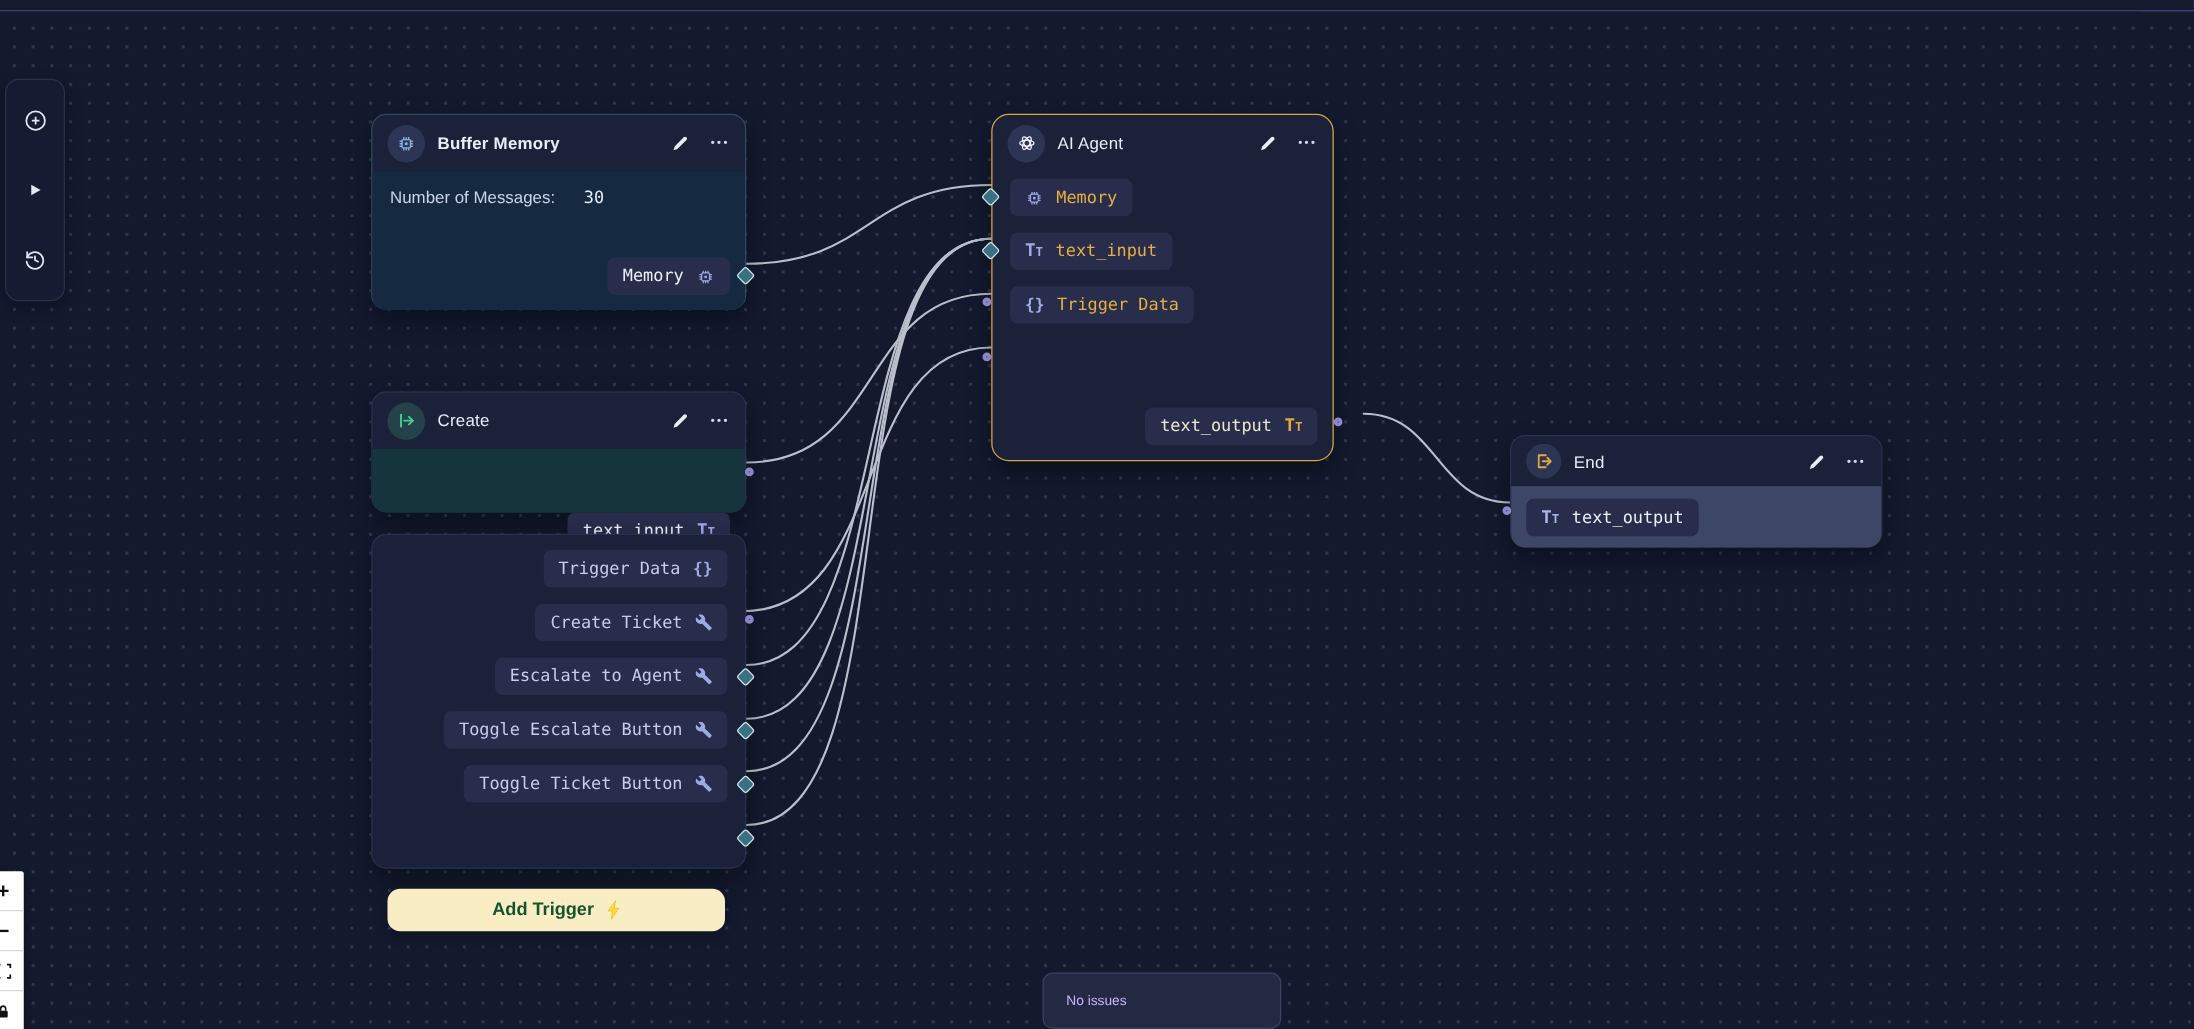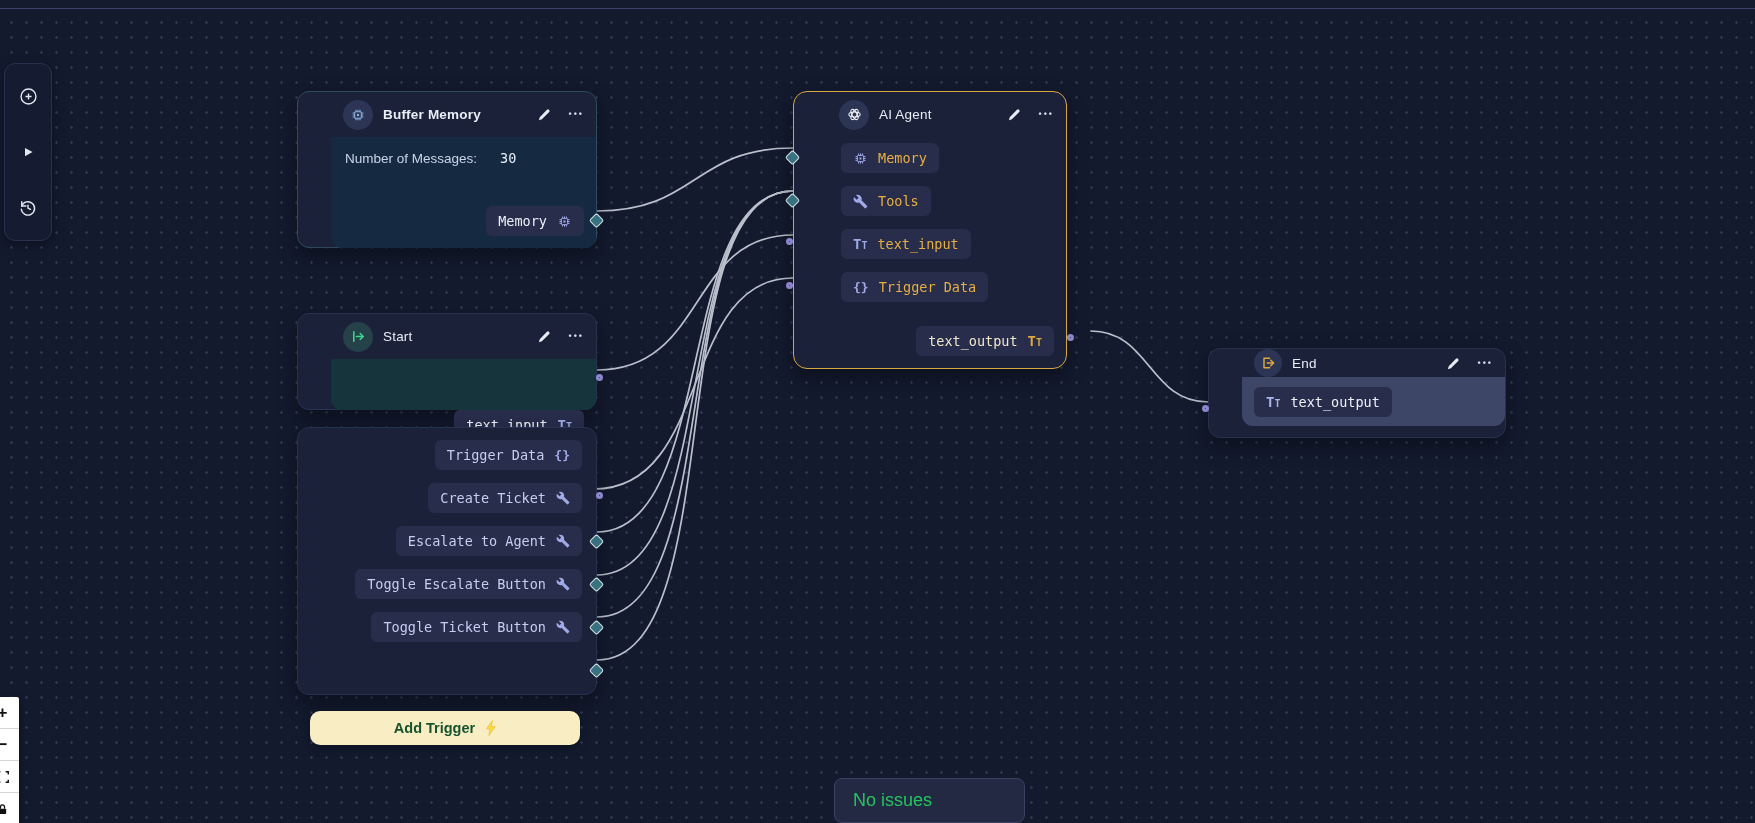--- a/index.html
+++ b/index.html
@@ -21,21 +21,21 @@
   
   .toolbar {
     position:absolute; left:4px; top:54px; width:48px; height:178px;
     background:#151c31; border:1px solid #28304e; border-radius:11px;
     display:flex; flex-direction:column; align-items:center; justify-content:space-between;
     padding:20px 0; z-index:30; box-shadow:0 4px 12px rgba(0,0,0,.35);
   }
   .toolbar .tbtn { width:24px; height:24px; display:flex; align-items:center; justify-content:center; color:#e2e7f2; cursor:pointer; }
 
   
-  .node { position:absolute; background:#1a2138; border:1px solid #273150; border-radius:12px; box-shadow:0 8px 20px rgba(0,0,0,.38); z-index:10;padding-left:33px; }
+  .node { position:absolute; background:#1a2138; border:1px solid #273150; border-radius:12px; box-shadow:0 8px 20px rgba(0,0,0,.38); z-index:10; }
   .nhead { display:flex; align-items:center; gap:10px; padding:0 12px; height:45px; }
   .badge { width:30px; height:30px; border-radius:50%; background:#2c3554; display:flex; align-items:center; justify-content:center; flex:none; }
   .ntitle { flex:1; font-size:13.5px; font-weight:600; color:#e9edf6; letter-spacing:.2px; }
   .hicons { display:flex; align-items:center; gap:17px; }
   .hicon { color:#e8ecf5; display:flex; cursor:pointer; }
   .dots { color:#d4daea; font-weight:700; font-size:15px; letter-spacing:1px; line-height:1; cursor:pointer; }
 
   .pill { height:30px; background:#272d4a; border-radius:6px; display:inline-flex; align-items:center; gap:10px; padding:0 12px; }
   .mono { font-family:"DejaVu Sans Mono",monospace; font-size:13.5px; }
   .lab-white { color:#edf0f8; }
@@ -68,39 +68,39 @@
   .zrows { padding-top:12px; }
   .zrow { height:30px; margin-bottom:13px; display:flex; justify-content:flex-end; padding-right:14px; }
 
   
   .node-agent { left:793px; top:82px; width:274px; height:278px; border:1.5px solid #d9a644; border-radius:14px; }
   .arows { padding:5px 0 0 14px; }
   .arow { height:32px; margin-bottom:11px; display:flex; align-items:center; }
 
   
   .node-end { left:1208px; top:339px; width:298px; height:90px; }
-  .node-end .nhead { height:28px; }
+  .node-end .nhead { height:40px; }
   .node-end .badge { width:28px; height:28px; }
   .node-end .nbody { height:49px; background:#3e4668; border-radius:0 0 11px 11px; display:flex; align-items:center; padding:0 12px; }
 
   
   .add-trigger {
     position:absolute; left:310px; top:702px; width:270px; height:34px;
     background:#f9edc3; border-radius:10px; display:flex; align-items:center; justify-content:center; gap:8px;
     cursor:pointer; z-index:12; box-shadow:0 3px 10px rgba(0,0,0,.3);
   }
   .add-trigger span { font-size:14.5px; font-weight:600; color:#14532d; }
 
   
   .status-badge {
     position:absolute; left:834px; top:769px; width:191px; height:45px;
     background:#232942; border:1px solid #3a4263; border-radius:8px;
     display:flex; align-items:center; padding:0 18px; z-index:12;
   }
-  .status-badge span { font-size:18px; color:#22c55e; }
+  .status-badge span { font-size:11px; color:#c4b5fd; }
 
   
   .zoomctl { position:absolute; left:-14px; top:688px; width:33px; background:#ffffff; border-radius:2px; z-index:30; box-shadow:0 2px 6px rgba(0,0,0,.4); }
   .zcell { height:32px; display:flex; align-items:center; justify-content:center; color:#111; border-bottom:1px solid #d6d6d6; font-size:17px; font-weight:600; cursor:pointer; }
   .zcell:last-child { border-bottom:none; }
 
   svg { display:block; }
   .edges { position:absolute; left:0; top:0; z-index:5; pointer-events:none; }
 </style>
 </head>
@@ -185,21 +185,21 @@
 
   <div class="node node-start">
     <div class="nhead">
       <div class="badge badge-start">
         <svg width="17" height="17" viewBox="0 0 20 20" fill="none" stroke="#3fd68f" stroke-width="1.8" stroke-linecap="round" stroke-linejoin="round">
             <path d="M4.5 4.5v11"></path>
             <path d="M7.5 10h8"></path>
             <path d="M12 6.5 15.5 10 12 13.5"></path>
           </svg>
       </div>
-      <div class="ntitle" style="font-weight:500;">Start</div>
+      <div class="ntitle" style="font-weight:500;">Create</div>
       <div class="hicons">
         <div class="hicon">
           <svg width="15" height="15" viewBox="0 0 16 16" fill="currentColor">
               <path d="M2 14l.9-3.2L10.6 3a1.7 1.7 0 0 1 2.4 2.4L5.2 13.1 2 14z"></path>
             </svg>
         </div>
         <div class="dots" style="font-size:9px; letter-spacing:2px;">•••</div>
       </div>
     </div>
     <div class="nbody">
@@ -301,30 +301,20 @@
                   <path d="M9 7V4M12 7V4M15 7V4M9 20v-3M12 20v-3M15 20v-3M7 9H4M7 12H4M7 15H4M20 9h-3M20 12h-3M20 15h-3"></path>
                 </g>
                 <rect x="10.4" y="10.4" width="3.2" height="3.2" fill="currentColor"></rect>
               </svg>
             </span>
           <span class="mono lab-amber">Memory</span>
         </div>
       </div>
       <div class="arow">
         <div class="pill">
-          <span class="picon">
-              <svg width="15" height="15" viewBox="0 0 24 24" fill="currentColor">
-                <path d="M22.7 19l-9.1-9.1c.9-2.3.4-5-1.5-6.9-2-2-5-2.4-7.4-1.3L9 6 6 9 1.6 4.7C.4 7.1.9 10.1 2.9 12.1c1.9 1.9 4.6 2.4 6.9 1.5l9.1 9.1c.4.4 1 .4 1.4 0l2.3-2.3c.5-.4.5-1.1.1-1.4z"></path>
-              </svg>
-            </span>
-          <span class="mono lab-amber">Tools</span>
-        </div>
-      </div>
-      <div class="arow">
-        <div class="pill">
           <span class="picon tt">
               <span>T</span>
               <span class="t2">T</span>
             </span>
           <span class="mono lab-amber">text_input</span>
         </div>
       </div>
       <div class="arow">
         <div class="pill">
           <span class="picon braces">{}</span>

